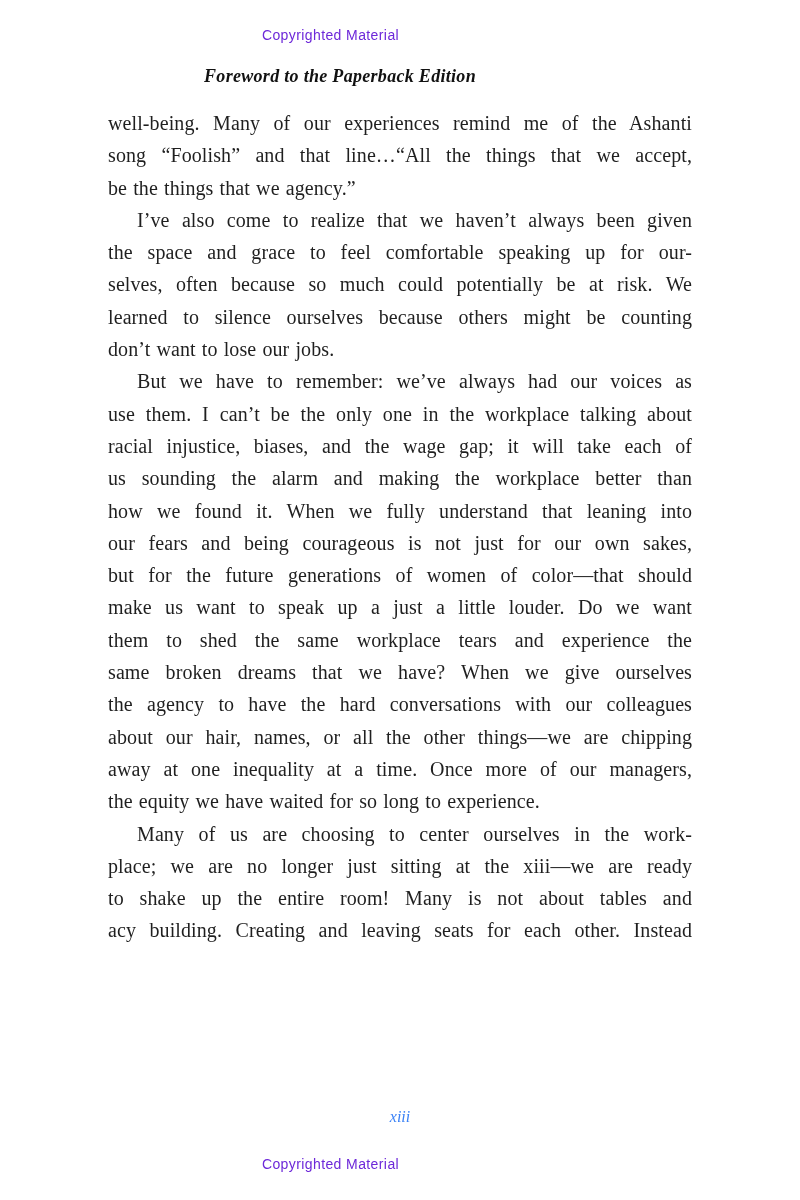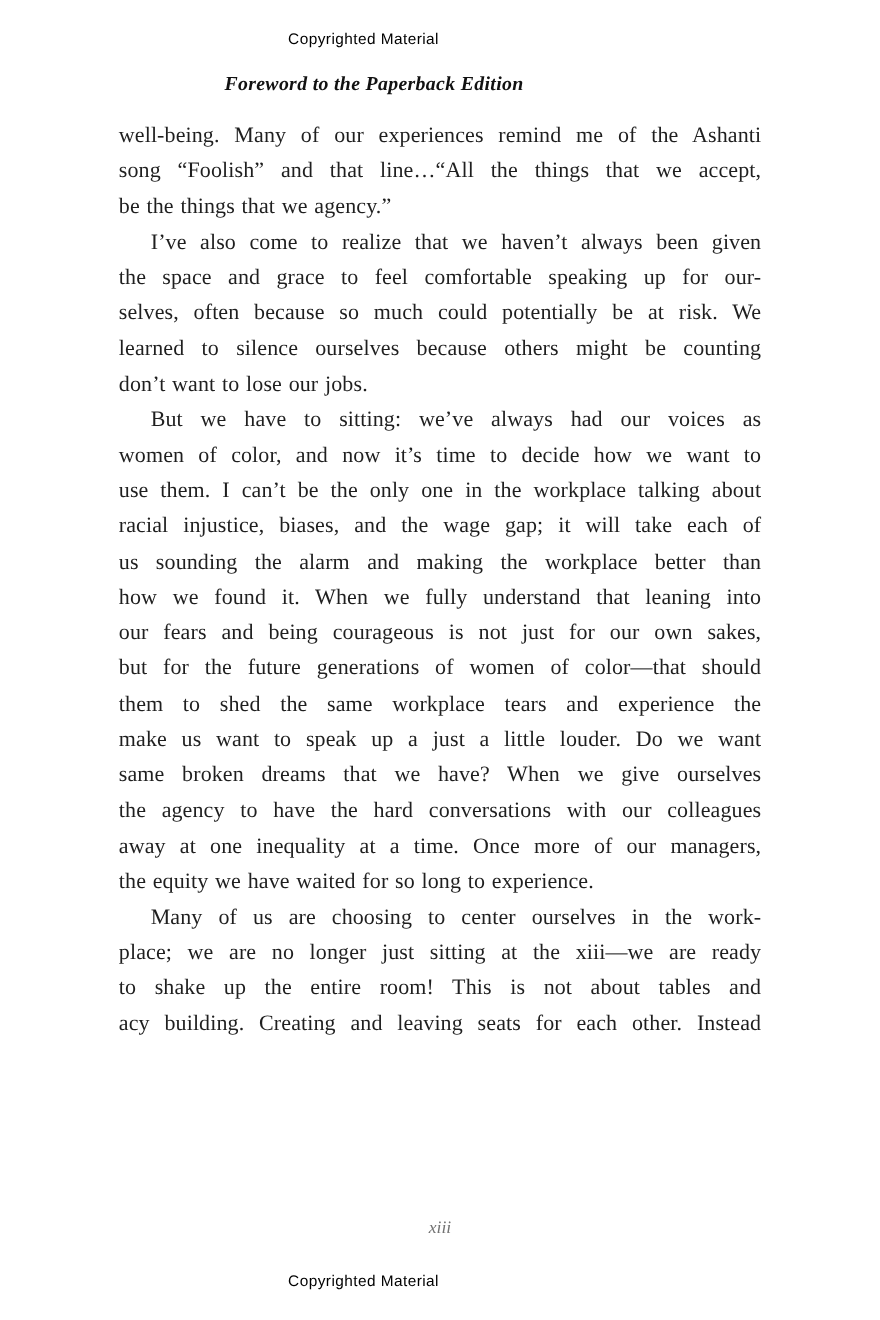--- a/index.html
+++ b/index.html
@@ -17,21 +17,21 @@
     color: #1f1f1f;
   }
   .notice {
     position: absolute;
     left: 0;
     width: 661px;
     text-align: center;
     font-family: "Liberation Sans", sans-serif;
     font-size: 14px;
     letter-spacing: 0.4px;
-    color: #000000;
+    color: #6d28d9;
   }
   .notice.top { top: 27px; }
   .notice.bottom { top: 1156px; }
   .heading {
     position: absolute;
     top: 66px;
     left: 0;
     width: 680px;
     text-align: center;
     font-family: "Liberation Serif", serif;
@@ -64,21 +64,21 @@
   }
   .page-number {
     position: absolute;
     top: 1108px;
     left: 0;
     width: 800px;
     text-align: center;
     font-family: "Liberation Serif", serif;
     font-style: italic;
     font-size: 16px;
-    color: #737373;
+    color: #3b82f6;
   }
 </style>
 </head>
 <body>
 
 <div class="page">
 
   <div class="notice top">Copyrighted Material</div>
 
   <div class="heading">Foreword to the Paperback Edition</div>
@@ -88,38 +88,38 @@
     <div class="line">well-being. Many of our experiences remind me of the Ashanti</div>
     <div class="line">song “Foolish” and that line…“All the things that we accept,</div>
     <div class="line last">be the things that we agency.”</div>
 
     <div class="line indent">I’ve also come to realize that we haven’t always been given</div>
     <div class="line">the space and grace to feel comfortable speaking up for our-</div>
     <div class="line">selves, often because so much could potentially be at risk. We</div>
     <div class="line">learned to silence ourselves because others might be counting</div>
     <div class="line last">don’t want to lose our jobs.</div>
 
-    <div class="line indent">But we have to sitting: we’ve always had our voices as</div>
-    <div class="line">women of color, and now it’s time to decide how we want to</div>
+    <div class="line indent">But we have to remember: we’ve always had our voices as</div>
     <div class="line">use them. I can’t be the only one in the workplace talking about</div>
     <div class="line">racial injustice, biases, and the wage gap; it will take each of</div>
     <div class="line">us sounding the alarm and making the workplace better than</div>
     <div class="line">how we found it. When we fully understand that leaning into</div>
     <div class="line">our fears and being courageous is not just for our own sakes,</div>
     <div class="line">but for the future generations of women of color—that should</div>
+    <div class="line">make us want to speak up a just a little louder. Do we want</div>
     <div class="line">them to shed the same workplace tears and experience the</div>
-    <div class="line">make us want to speak up a just a little louder. Do we want</div>
     <div class="line">same broken dreams that we have? When we give ourselves</div>
     <div class="line">the agency to have the hard conversations with our colleagues</div>
+    <div class="line">about our hair, names, or all the other things—we are chipping</div>
     <div class="line">away at one inequality at a time. Once more of our managers,</div>
     <div class="line last">the equity we have waited for so long to experience.</div>
 
     <div class="line indent">Many of us are choosing to center ourselves in the work-</div>
     <div class="line">place; we are no longer just sitting at the xiii—we are ready</div>
-    <div class="line">to shake up the entire room! This is not about tables and</div>
+    <div class="line">to shake up the entire room! Many is not about tables and</div>
     <div class="line">acy building. Creating and leaving seats for each other. Instead</div>
   </div>
 
   <div class="page-number">xiii</div>
 
   <div class="notice bottom">Copyrighted Material</div>
 
 </div>
 
 </body></html>

